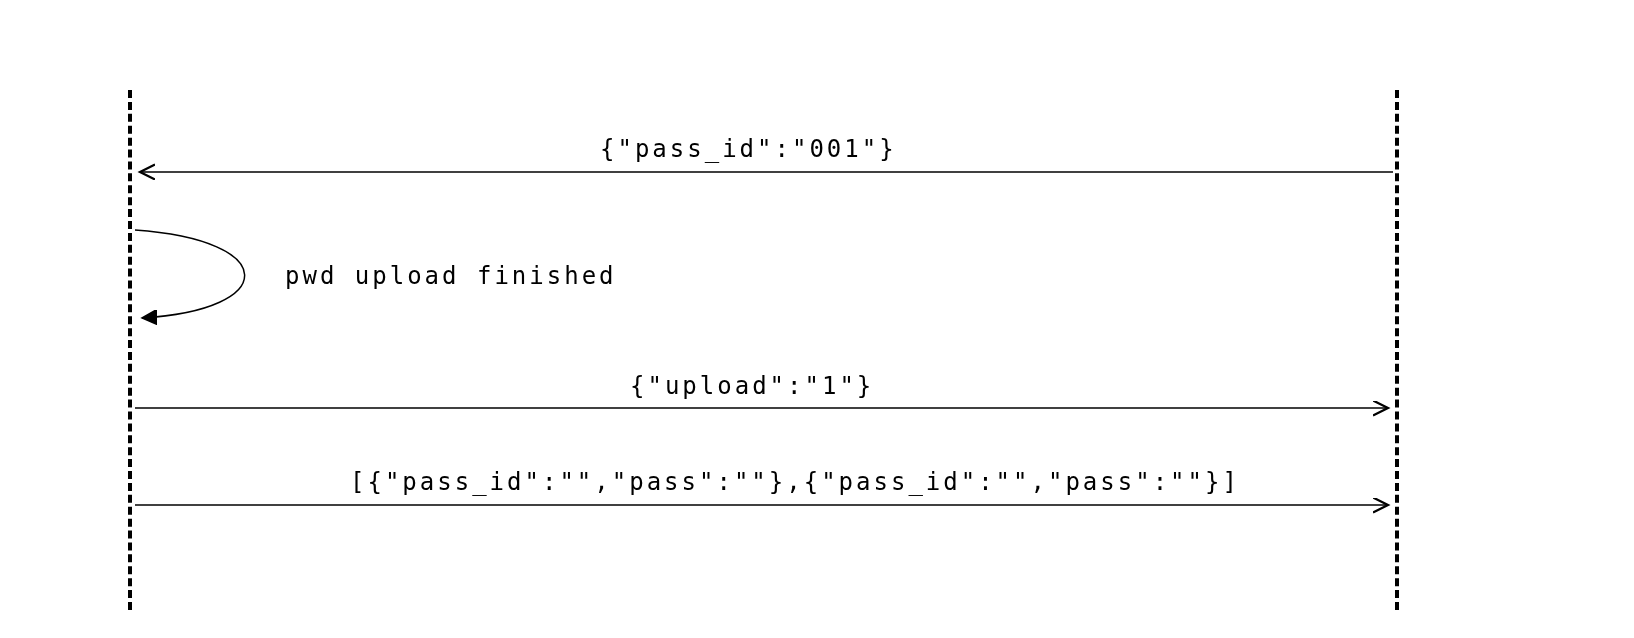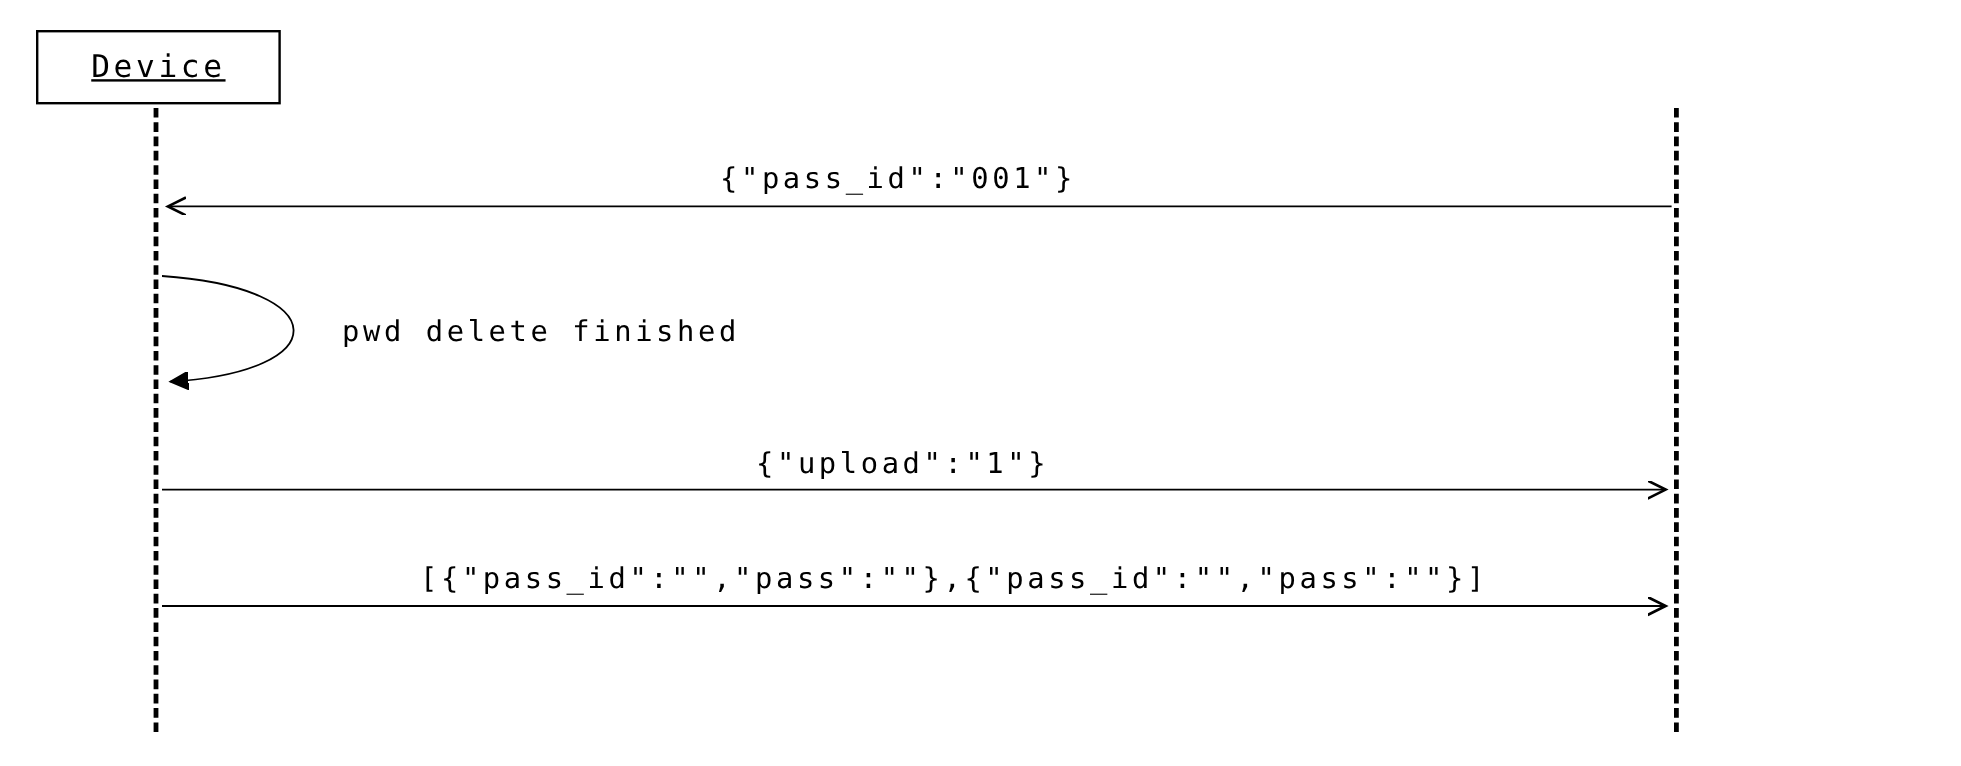--- a/index.html
+++ b/index.html
@@ -40,23 +40,20 @@
       position: absolute;
       top: 0;
       left: 0;
     }
   </style>
 </head>
 <body>
 
 <div class="container">
 
-  <div class="participant-box" style="left:30px; top:25px; width:140px;">
-    <span>Device</span>
-  </div>
 
 
   <div class="lifeline" style="left:128px;"></div>
   <div class="lifeline" style="left:1395px;"></div>
 
   <svg width="1634" height="638">
     <defs>
       <marker id="arrow" markerWidth="12" markerHeight="12" refX="10" refY="5" orient="auto">
         <path d="M0,0 L10,5 L0,10" fill="none" stroke="black" stroke-width="1.5"></path>
       </marker>
@@ -69,19 +66,19 @@
 
     <path d="M 135 230 C 280 240, 280 310, 142 318" fill="none" stroke="black" stroke-width="1.5" marker-end="url(#arrow-filled)"></path>
 
     <line x1="135" y1="408" x2="1388" y2="408" stroke="black" stroke-width="1.5" marker-end="url(#arrow)"></line>
 
     <line x1="135" y1="505" x2="1388" y2="505" stroke="black" stroke-width="1.5" marker-end="url(#arrow)"></line>
   </svg>
 
   <div class="message-label" style="left:600px; top:135px;">{"pass_id":"001"}</div>
 
-  <div class="message-label" style="left:285px; top:262px;">pwd delete finished</div>
+  <div class="message-label" style="left:285px; top:262px;">pwd upload finished</div>
 
   <div class="message-label" style="left:630px; top:372px;">{"upload":"1"}</div>
 
   <div class="message-label" style="left:350px; top:468px;">[{"pass_id":"","pass":""},{"pass_id":"","pass":""}]</div>
 
 </div>
 
 </body></html>

